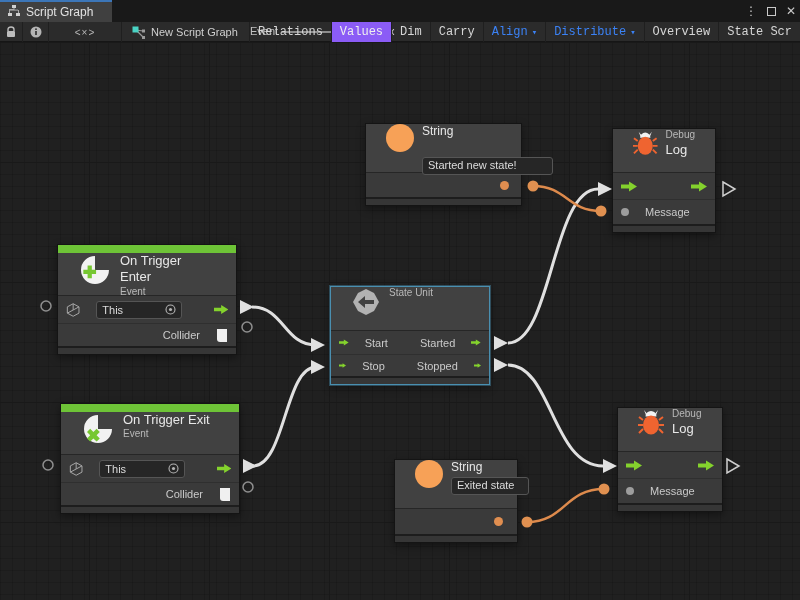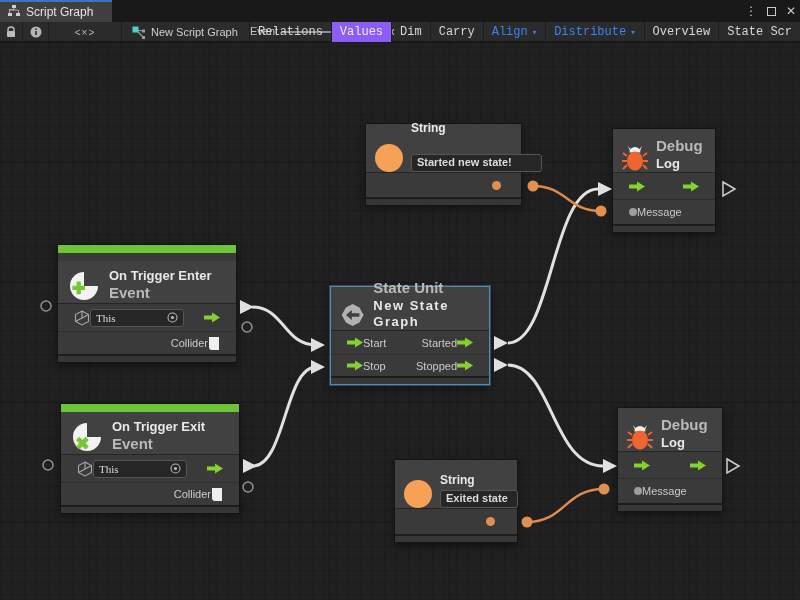--- a/index.html
+++ b/index.html
@@ -45,33 +45,33 @@
               repeating-linear-gradient(to right, transparent 0 89px, #191919 89px 90px, transparent 90px 120px),
               repeating-linear-gradient(to bottom, #191919 0 1px, transparent 1px 120px),
               repeating-linear-gradient(to right, rgba(0,0,0,0.13) 0 1px, transparent 1px 12px),
               repeating-linear-gradient(to bottom, rgba(0,0,0,0.13) 0 1px, transparent 1px 12px); }
 
   
   .node { position:absolute; background:#3a3a3a; border:1px solid #141414;
           box-shadow:0 3px 8px rgba(0,0,0,0.4); color:#e3e3e3; z-index:1; }
   .node.selected { border:1px solid #4a8fb0; box-shadow:0 0 0 1px rgba(74,143,176,.45), 0 3px 8px rgba(0,0,0,.4); }
   .stripe { height:8px; background:#6ec437; }
-  .nhead { background:#414141; display:flex; align-items:flex-end; gap:8px; padding:0 9px;font-weight:bold; }
+  .nhead { background:#414141; display:flex; align-items:flex-start; gap:8px; padding:0 20px; }
   .nhead .tcol { display:flex; flex-direction:column; justify-content:center; line-height:1.25; }
   .ntitle { font-size:13px; color:#e8e8e8; }
-  .nsub   { font-size:15px; color:#b9b9b9; }
+  .nsub   { font-size:10px; color:#b9b9b9; }
   .nbody { border-top:1px solid #262626; }
-  .nrow { display:flex; align-items:center; gap:0; padding:0 16px; }
+  .nrow { display:flex; align-items:center; gap:16px; padding:0 8px; }
   .nrow + .nrow { border-top:1px solid #2f2f2f; }
   .nfoot { height:8px; background:#363636; border-top:2px solid #1d1d1d; }
   .plabel { font-size:11px; color:#cacaca; }
   .spacer { flex:1; }
   .field { background:#262626; border:1px solid #555; border-radius:3px; color:#dcdcdc;
            font-size:11px; padding:1px 5px; height:18px; display:flex; align-items:center; }
-  .this-field { width:94px; justify-content:space-between;font-family:Liberation Serif, serif; }
+  .this-field { width:94px; justify-content:space-between; }
   .gray-dot { width:8px; height:8px; border-radius:50%; background:#9d9d9d; }
   .orange-circle { width:28px; height:28px; border-radius:50%; background:#f7a157; flex:none; }
   .small-orange-dot { width:9px; height:9px; border-radius:50%; background:#e08e50; }
   .ls { letter-spacing:1.5px; }
 
   svg.overlay { position:absolute; left:0; top:0; width:800px; height:558px;
                 z-index:2; pointer-events:none; }
 </style>
 </head>
 <body>
@@ -208,21 +208,21 @@
         <div class="nrow" style="height:25px;">
           <span class="gray-dot"></span>
           <span class="plabel">Message</span>
         </div>
       </div>
       <div class="nfoot"></div>
     </div>
 
     <div class="node" style="left:57px; top:202px; width:180px;">
       <div class="stripe"></div>
-      <div class="nhead" style="height:42px;margin-top:8px;">
+      <div class="nhead" style="height:42px;">
         <svg width="34" height="34" viewBox="0 0 34 34">
           <path d="M15 1 A14 14 0 1 0 29 15 L15 15 Z" fill="#f2f2f2" transform="translate(2,2)"></path>
           <path d="M11 22 h5 v-5 h5 v5 h5 v5 h-5 v5 h-5 v-5 h-5 z" fill="#76c731" transform="translate(-4,-2) scale(0.85)"></path>
         </svg>
         <span class="tcol">
           <span class="ntitle">On Trigger Enter</span>
           <span class="nsub">Event</span>
         </span>
       </div>
       <div class="nbody">
@@ -254,21 +254,20 @@
     </div>
 
     <div class="node selected" style="left:330px; top:244px; width:160px;">
       <div class="nhead" style="height:43px;">
         <svg width="30" height="30" viewBox="0 0 30 30">
           <path d="M15 2 L23 6 L28 15 L23 24 L15 28 L7 24 L2 15 L7 6 Z" fill="#b2b2b2"></path>
           <path d="M7 15 L14 9 V13 H23 V17 H14 V21 Z" fill="#414141"></path>
         </svg>
         <span class="tcol">
           <span class="nsub">State Unit</span>
-          <span class="ntitle ls">New State Graph</span>
         </span>
       </div>
       <div class="nbody">
         <div class="nrow" style="height:23px;">
           <svg width="16" height="11" viewBox="0 0 16 11">
               <path d="M0 3.5 h8 V0.5 L16 5.5 L8 10.5 V7.5 H0 z" fill="#84d22d"></path>
             </svg>
           <span class="plabel">Start</span>
           <span class="spacer"></span>
           <span class="plabel">Started</span>

